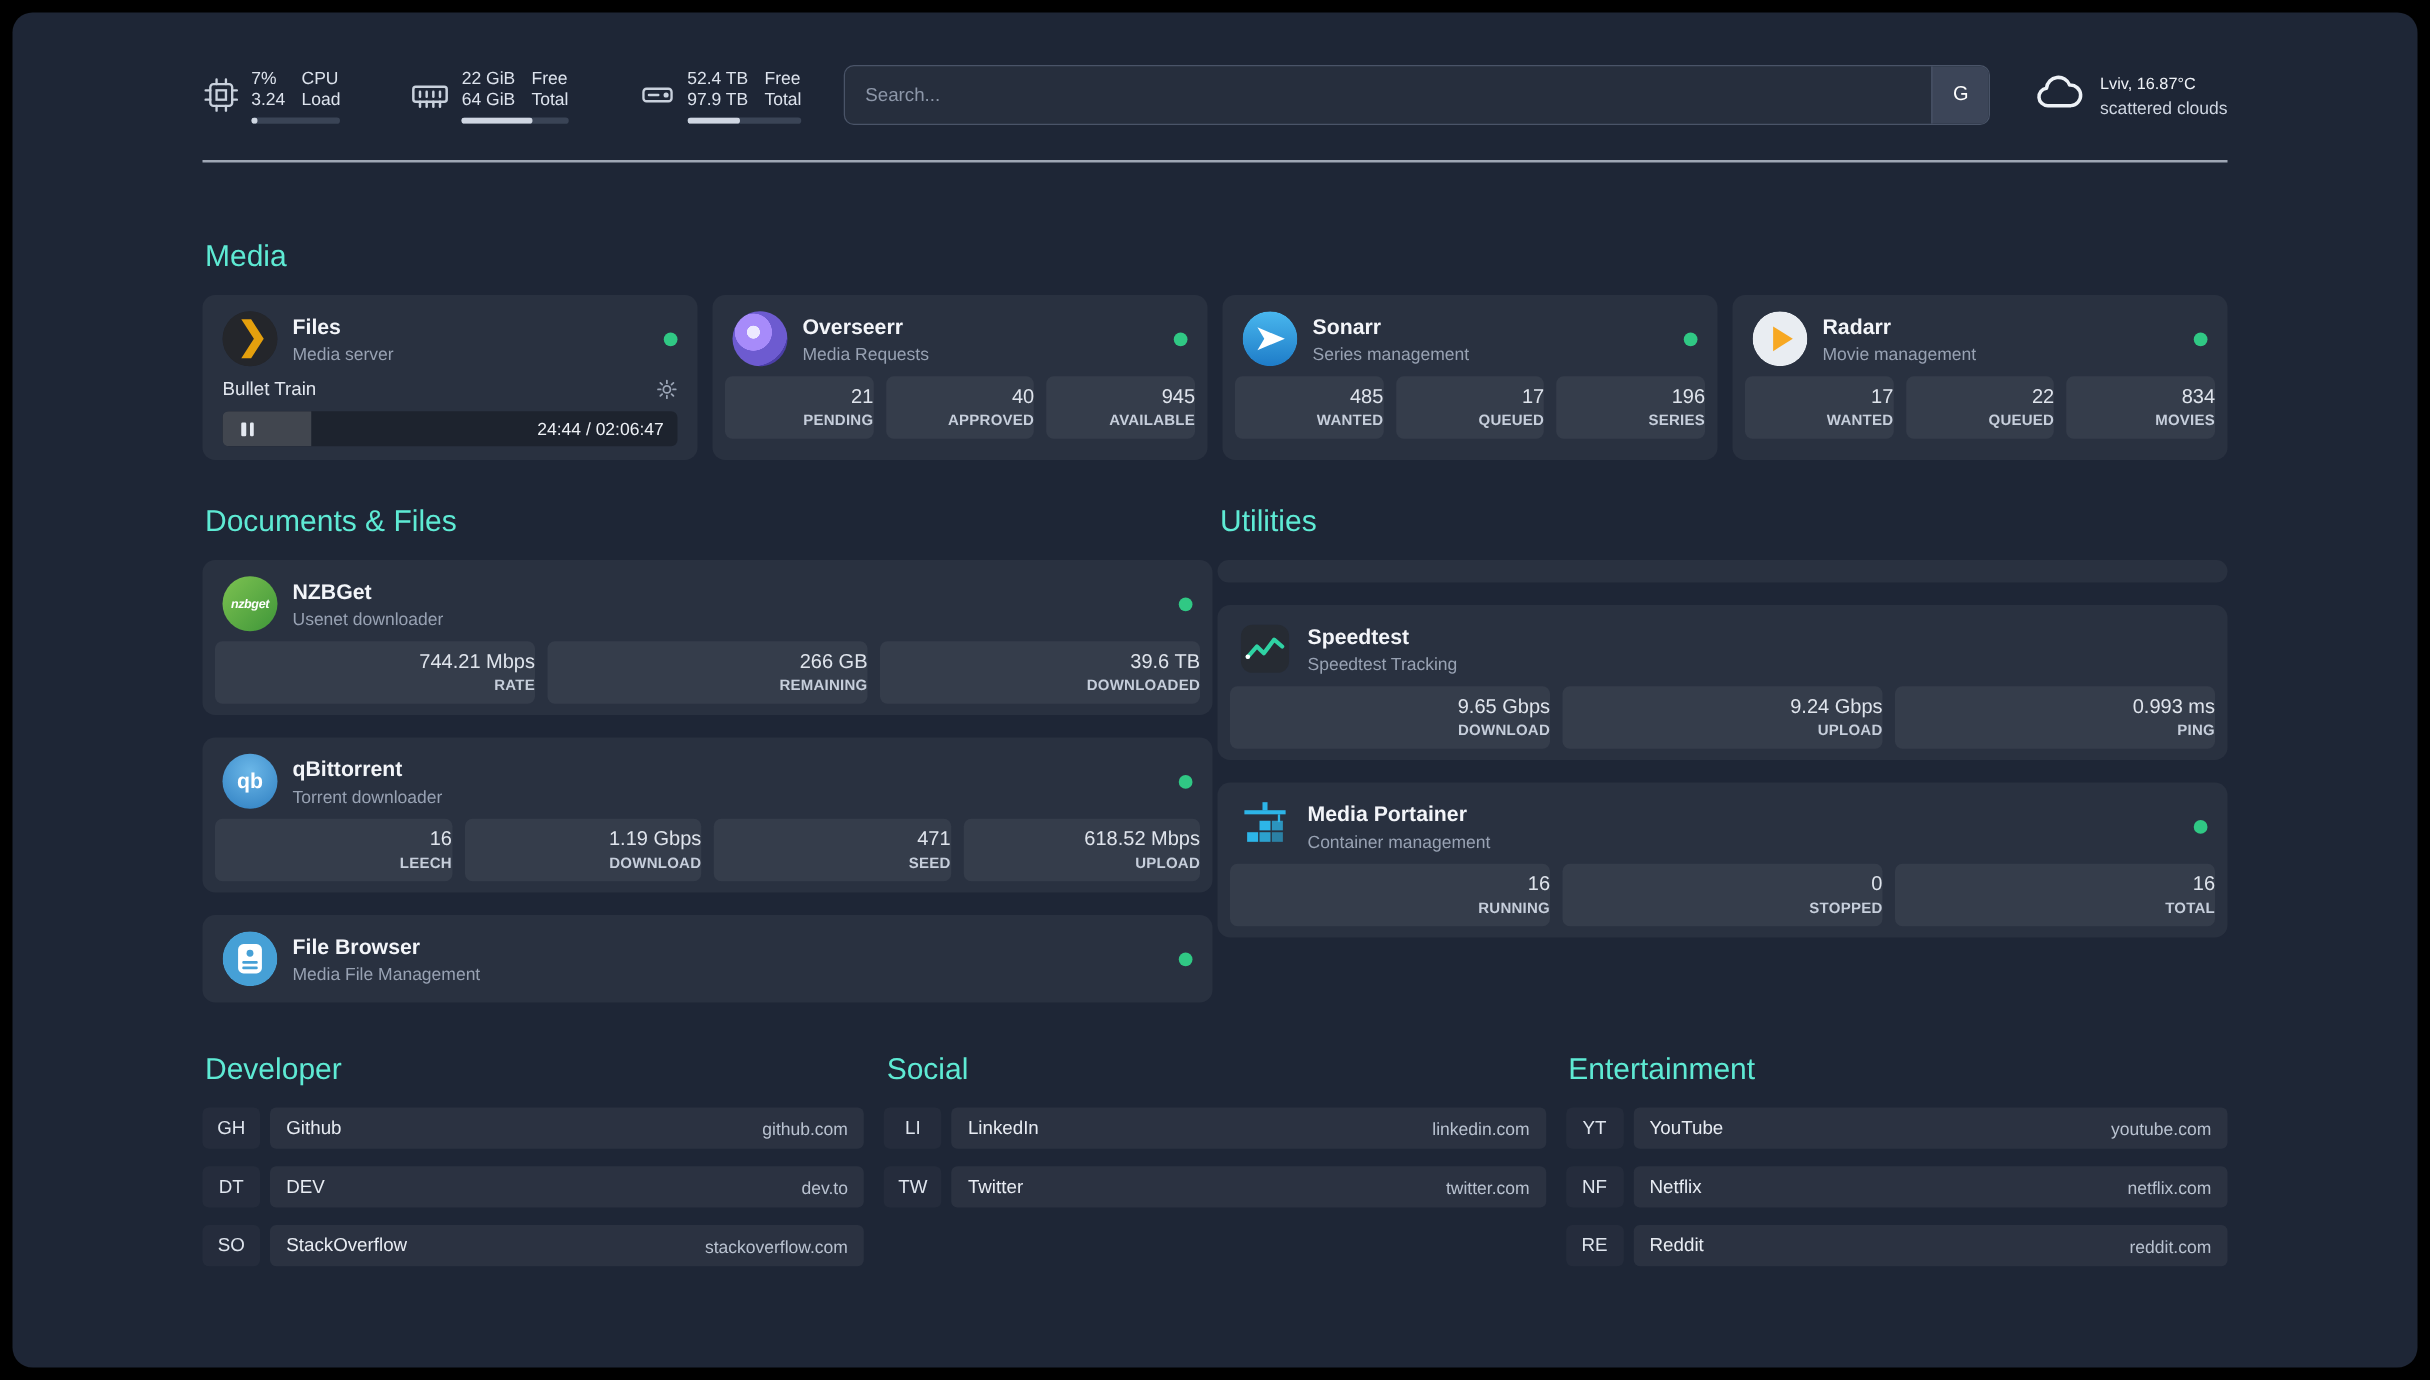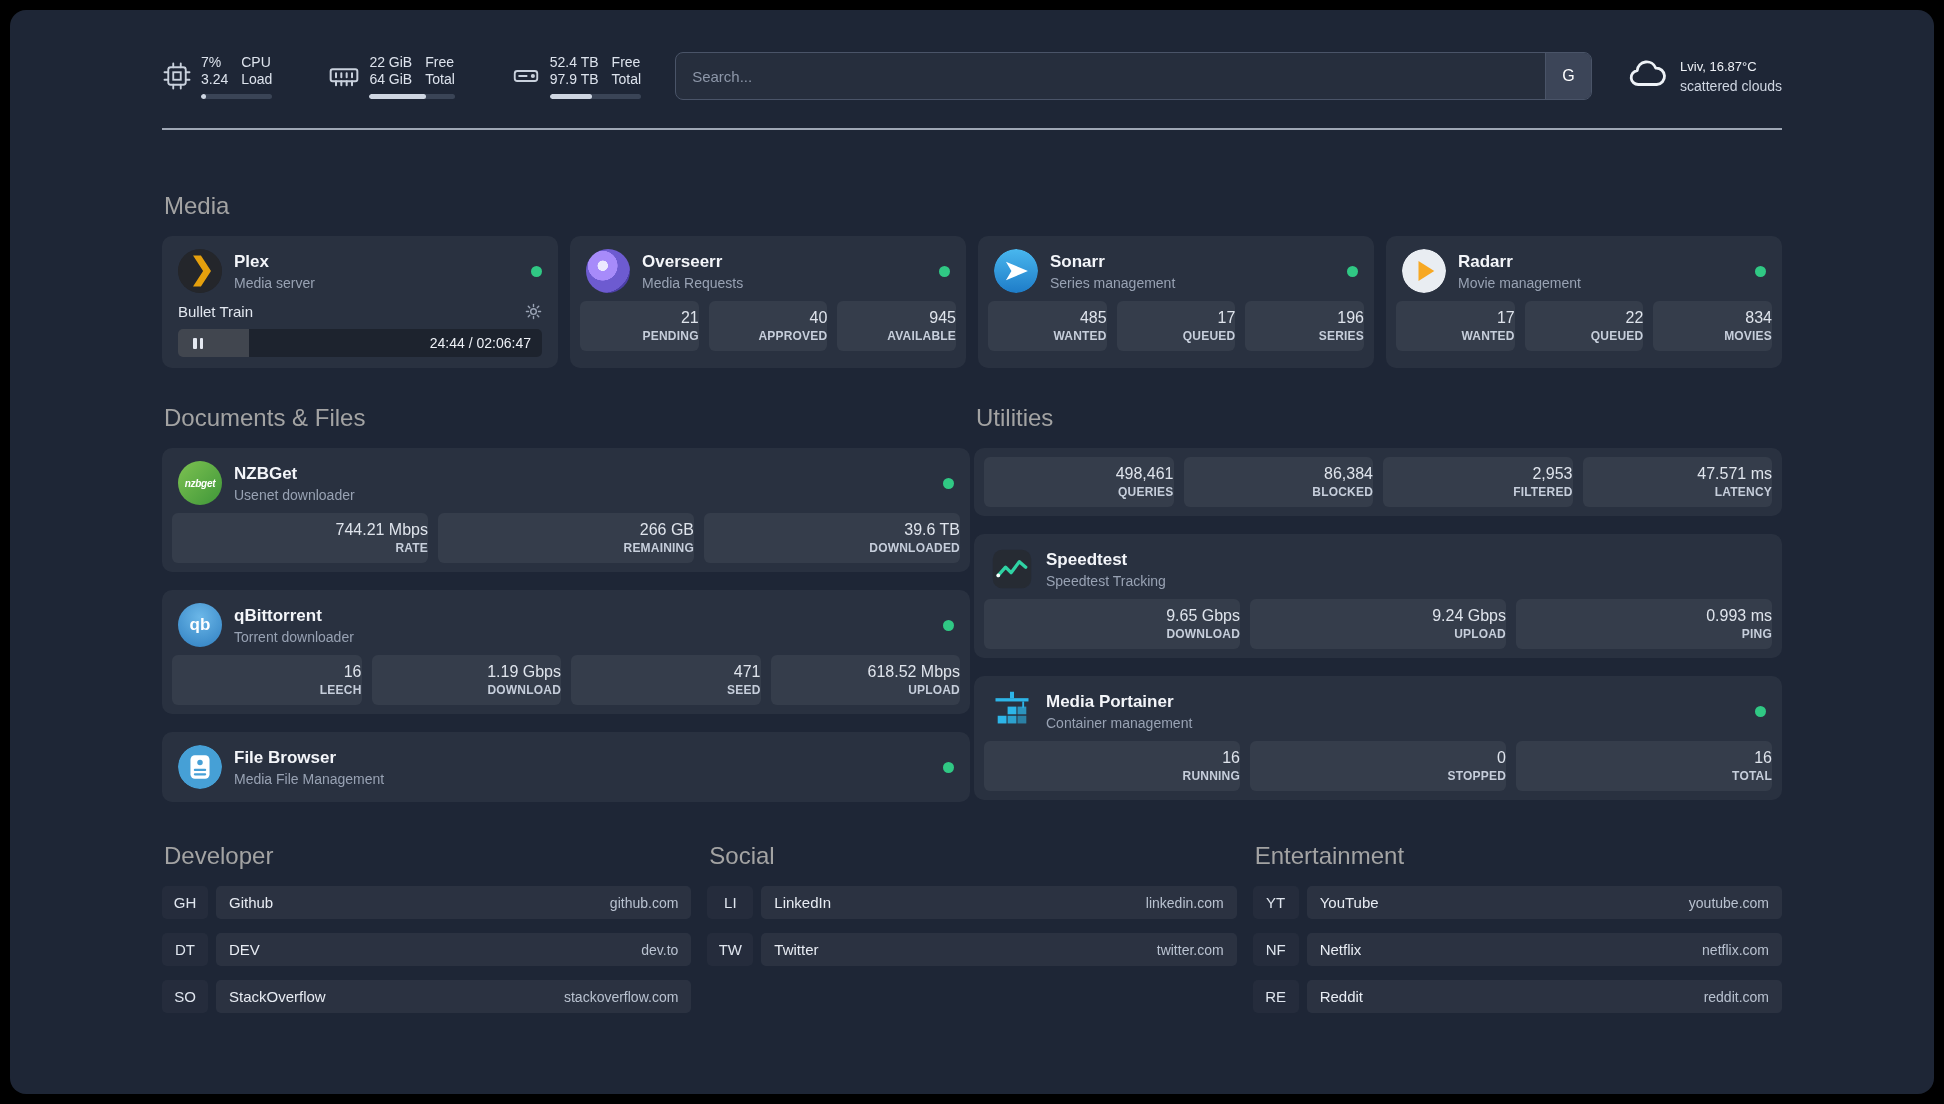--- a/index.html
+++ b/index.html
@@ -23,21 +23,21 @@
                    font-size:15px;padding:0 16px;font-family:inherit;}
   .searchbox input::placeholder{color:#8d97a9;}
   .search-provider{width:46px;border:none;border-left:1px solid #4a5468;background:#3c4558;color:#fff;
                    font-size:16px;cursor:pointer;font-family:inherit;}
   .weather{display:flex;align-items:center;gap:12px;flex:none;}
   .weather-loc{font-size:13px;color:#eef1f6;line-height:20px;}
   .weather-cond{font-size:14px;color:#cfd6e2;line-height:18px;}
   .divider{margin:22px 152px 0;border-top:2px solid rgba(214,222,235,0.7);}
 
   
-  .section-title{font-size:24px;font-weight:500;color:#a3a3a3;margin:0 0 16px 2px;line-height:28px;}
+  .section-title{font-size:24px;font-weight:500;color:#5eead4;margin:0 0 16px 2px;line-height:28px;}
   .media-section{margin-top:62px;}
   .grid-media{display:grid;grid-template-columns:repeat(4,1fr);gap:12px;}
   .columns-section{margin-top:36px;display:grid;grid-template-columns:1fr 1fr;gap:4px;align-items:start;}
   .stack{display:flex;flex-direction:column;gap:18px;}
 
   
   .card{background:rgba(255,255,255,0.05);border-radius:10px;padding:9px 10px;}
   .card-head{display:flex;align-items:center;gap:12px;padding:4px 6px 8px;}
   .app-icon{width:44px;height:44px;border-radius:50%;flex:none;display:flex;align-items:center;
             justify-content:center;overflow:hidden;}
@@ -193,21 +193,21 @@
 
       <div class="card">
         <div class="card-head">
           <span class="app-icon icon-plex">
             <svg viewBox="0 0 24 24" width="44" height="44">
               <circle cx="12" cy="12" r="12" fill="#24262b"></circle>
               <path d="M8.2 3.5h4.3L18 12l-5.5 8.5H8.2L13.7 12z" fill="#e5a00d"></path>
             </svg>
           </span>
           <div class="app-meta">
-            <div class="app-name">Plex</div>
+            <div class="app-name">Files</div>
             <div class="app-desc">Media server</div>
           </div>
           <span class="status-dot"></span>
         </div>
         <div class="np">
           <div class="np-row">
             <span>Bullet Train</span>
             <button class="gear-btn">
               <svg viewBox="0 0 24 24" width="17" height="17" fill="none" stroke="#9aa4b5" stroke-width="2" stroke-linecap="round">
                 <circle cx="12" cy="12" r="4"></circle>
@@ -401,38 +401,20 @@
           </div>
         </div>
       </div>
     </div>
 
     <div class="column">
       <h2 class="section-title">Utilities</h2>
       <div class="stack">
 
         <div class="card">
-          <div class="tiles">
-            <div class="tile">
-              <div class="tile-value">498,461</div>
-              <div class="tile-label">QUERIES</div>
-            </div>
-            <div class="tile">
-              <div class="tile-value">86,384</div>
-              <div class="tile-label">BLOCKED</div>
-            </div>
-            <div class="tile">
-              <div class="tile-value">2,953</div>
-              <div class="tile-label">FILTERED</div>
-            </div>
-            <div class="tile">
-              <div class="tile-value">47.571 ms</div>
-              <div class="tile-label">LATENCY</div>
-            </div>
-          </div>
         </div>
 
         <div class="card">
           <div class="card-head">
             <span class="app-icon icon-speedtest">
               <svg viewBox="0 0 24 24" width="44" height="44">
                 <rect x="1.5" y="1.5" width="21" height="21" rx="5" fill="#262b33"></rect>
                 <path d="M4.5 15.5l4-4.5 3 3 4.5-6 3.5 3" stroke="#2fd3a4" stroke-width="1.8" fill="none" stroke-linecap="round" stroke-linejoin="round"></path>
                 <circle cx="4.5" cy="15.5" r="1" fill="#fff"></circle>
               </svg>

